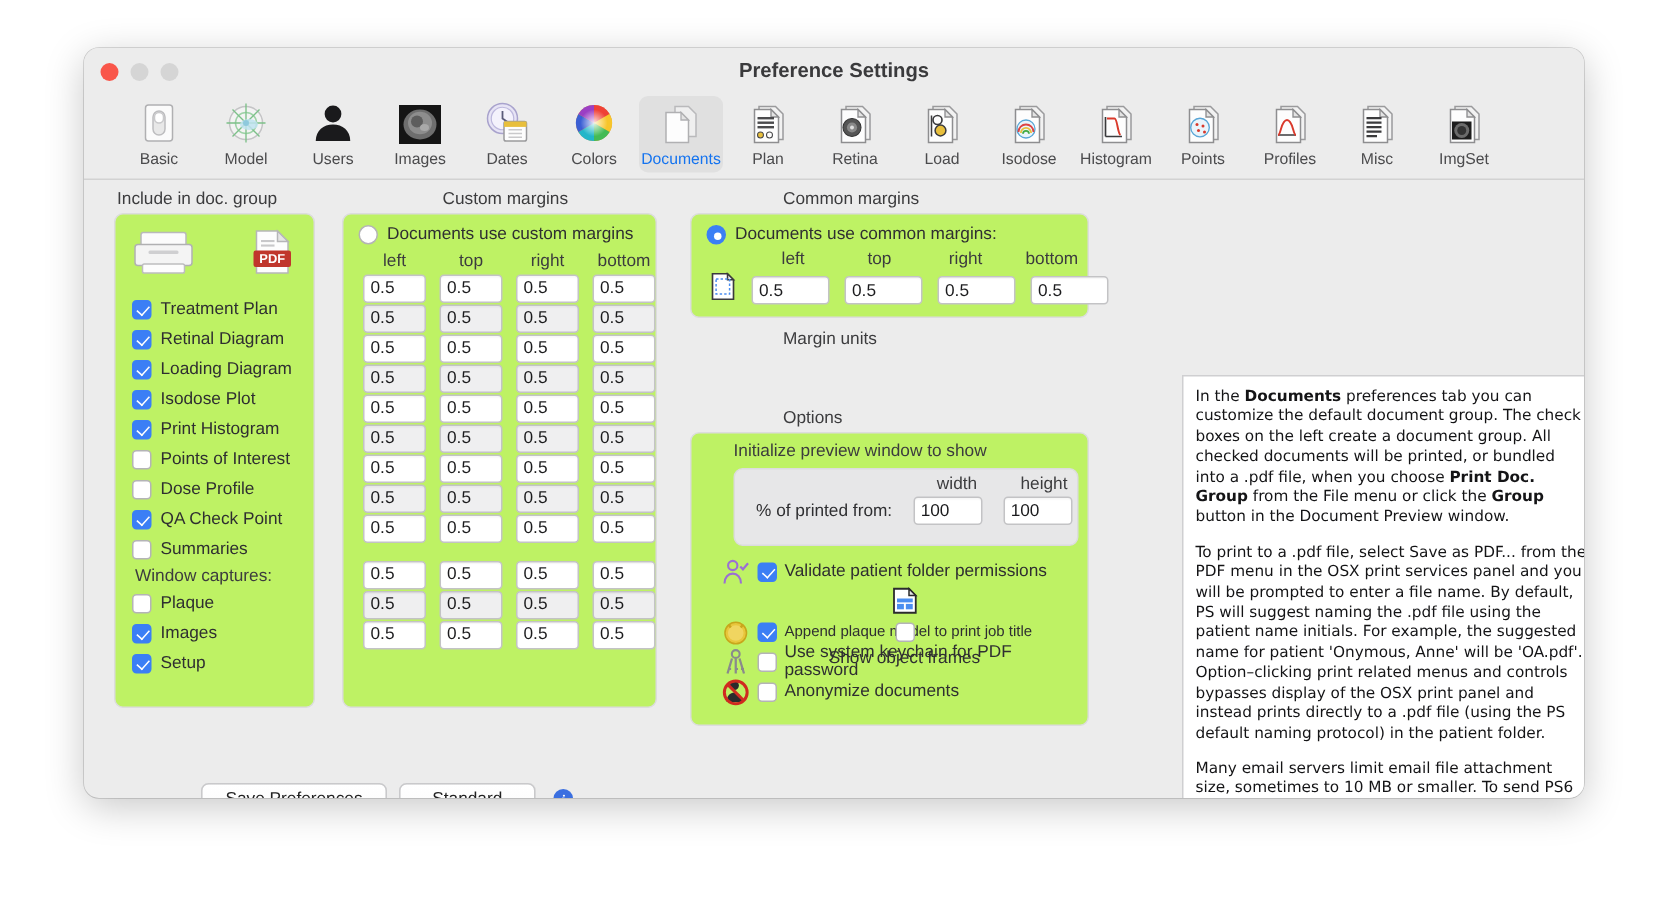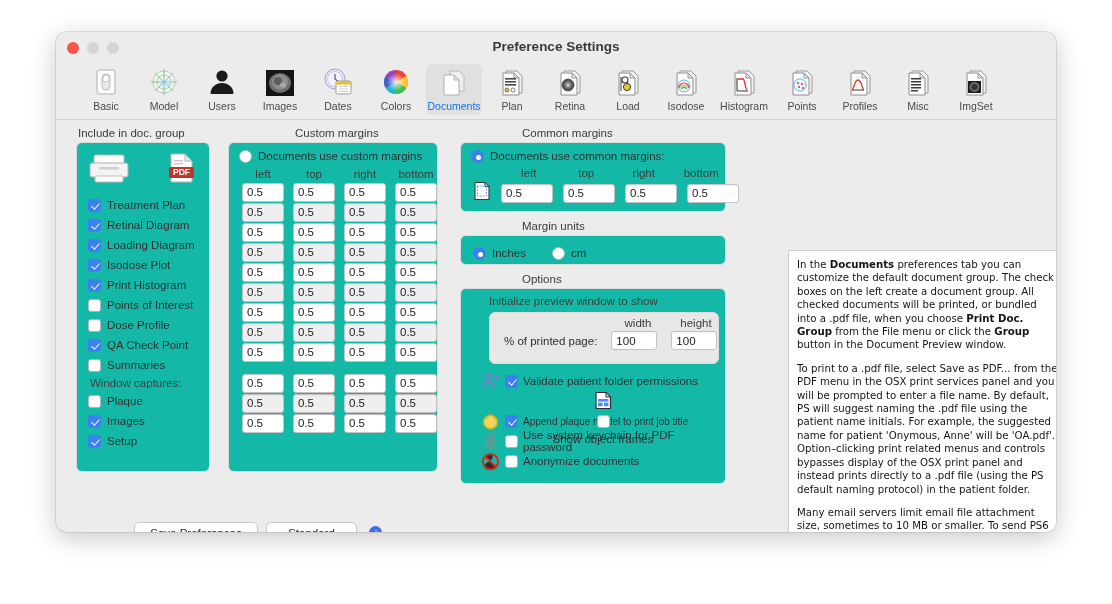--- a/index.html
+++ b/index.html
@@ -51,21 +51,21 @@
   .tb-icon { height: 30px; width: 34px; display:flex; align-items:flex-end; justify-content:center; }
   .tb-label { font-size: 10.5px; color: #4b4b4d; margin-top: 3px; white-space: nowrap; }
   .tb-item.active .tb-label { color: #1473ef; }
   
   .content { position: relative; height: 412px; padding: 0; }
   .grp-title {
     position: absolute; font-size: 11.5px; color: #3c3c3e;
   }
   .box {
     position: absolute;
-    background: #14b8a6;
+    background: #bef264;
     border: 1px solid #dcdcdd;
     border-radius: 6px;
   }
   
   .cb { width: 13px; height: 13px; border-radius: 3px; flex: none;
         border: 1px solid #b4b4b6; background: #fff; position: relative; }
   .cb.on { background: #3b7ff5; border-color: #3b7ff5; }
   .cb.on::after {
     content: ""; position: absolute; left: 4px; top: 1px;
     width: 3.5px; height: 7px; border: solid #fff;
@@ -533,43 +533,31 @@
         <div id="com-fields" style="display:flex; gap:10px;">
             <div class="tf">0.5</div>
             <div class="tf">0.5</div>
             <div class="tf">0.5</div>
             <div class="tf">0.5</div>
           </div>
       </div>
     </div>
 
     <div class="grp-title" style="left:466px; top:100px;">Margin units</div>
-    <div class="box" style="left:404px; top:115px; width:266px; height:30px;">
-      <div id="units-row" style="display:flex; gap:26px; padding:7px 0 0 12px;">
-          <div class="cbrow">
-            <span class="rb on"></span>
-            <span class="lbl">Inches</span>
-          </div>
-          <div class="cbrow">
-            <span class="rb"></span>
-            <span class="lbl">cm</span>
-          </div>
-        </div>
-    </div>
 
     <div class="grp-title" style="left:466px; top:153px;">Options</div>
     <div class="box" style="left:404px; top:168px; width:266px; height:196px;padding-left:14px;">
       <div class="grp-title" style="position:static; padding:6px 0 0 14px;">Initialize preview window to show</div>
       <div class="box" style="position:relative; left:14px; top:5px; width:230px; height:52px; background:#e7e7e8;">
         <div id="prev-headers" style="display:flex; gap:14px; padding:4px 0 0 126px;">
             <div class="colhdr" style="width: 46px;">width</div>
             <div class="colhdr" style="width: 46px;">height</div>
           </div>
         <div style="display:flex; align-items:center; gap:14px; padding:2px 0 0 14px;">
-          <span style="font-size:11.5px; color:#2f2f31;">% of printed page:</span>
+          <span style="font-size:11.5px; color:#2f2f31;">% of printed from:</span>
           <div id="prev-fields" style="display:flex; gap:14px;">
               <div class="tf" style="width: 46px;">100</div>
               <div class="tf" style="width: 46px;">100</div>
             </div>
         </div>
       </div>
       <div id="opt-checks" style="padding:12px 0 0 6px;">
           <div style="display: flex; align-items: center; gap: 5px; height: 20px;">
             <span style="width:19px;height:19px;display:flex;align-items:center;justify-content:center">
               <svg width="19" height="19" viewBox="0 0 19 19">

